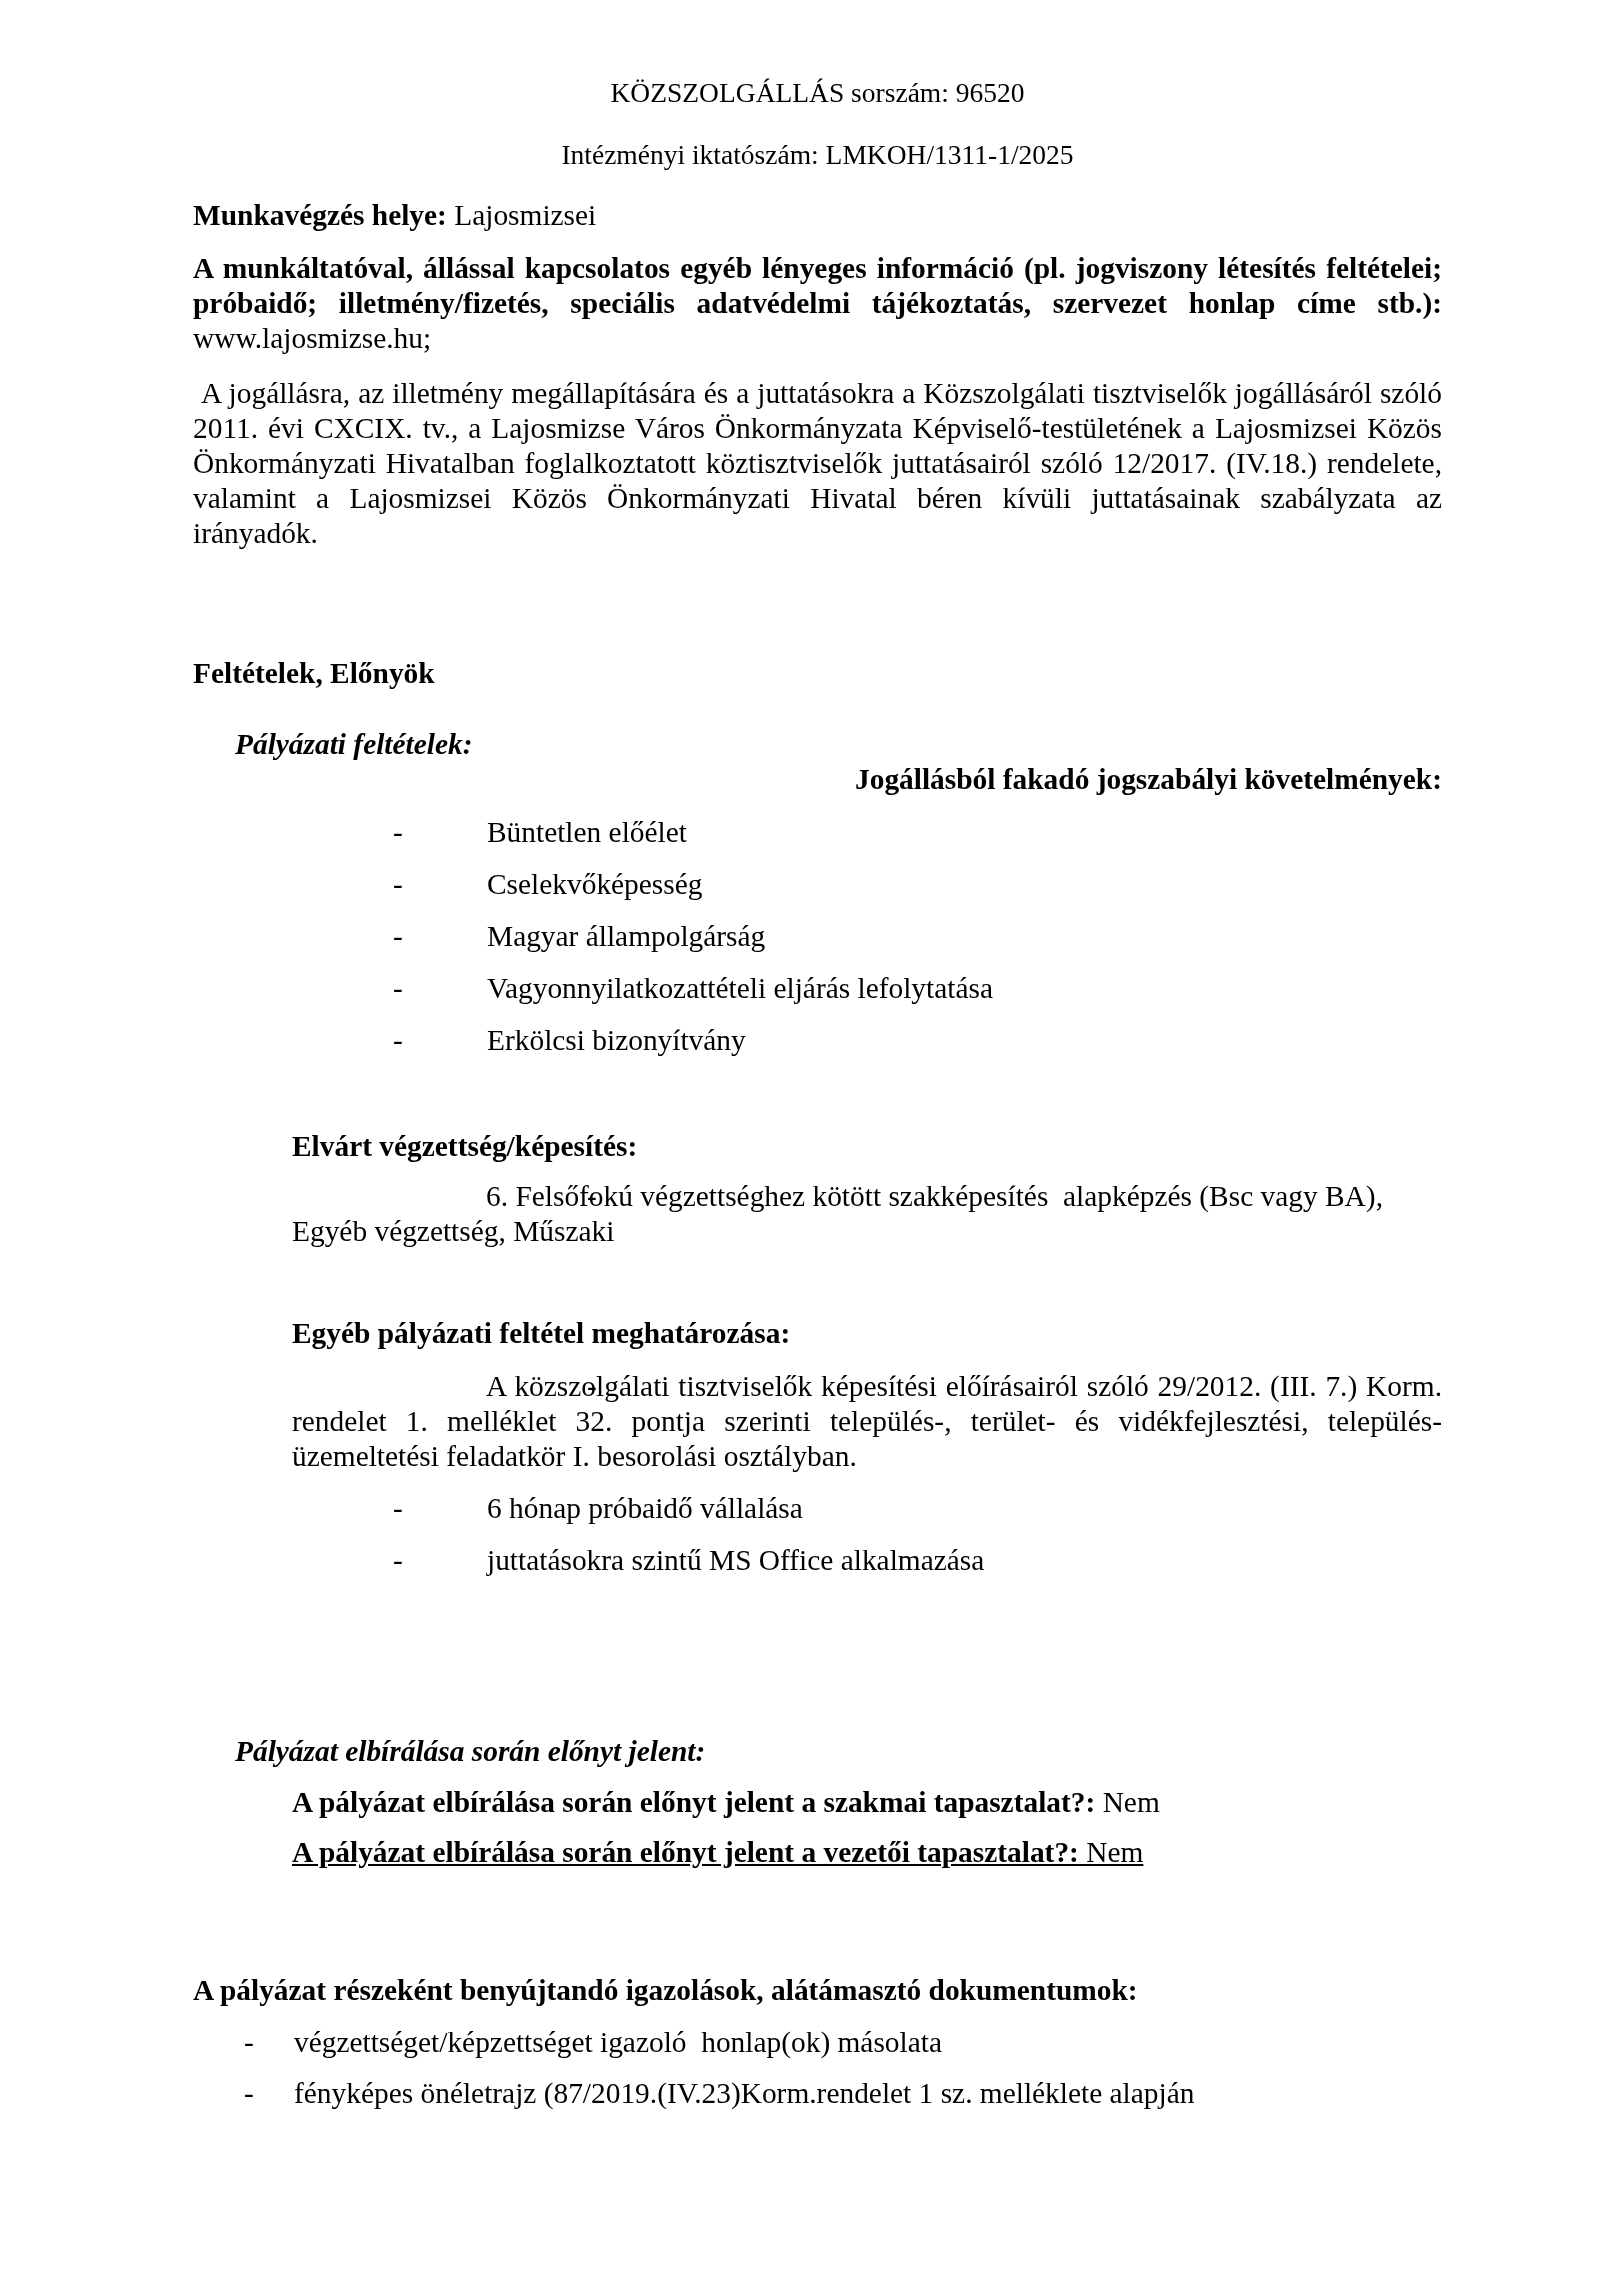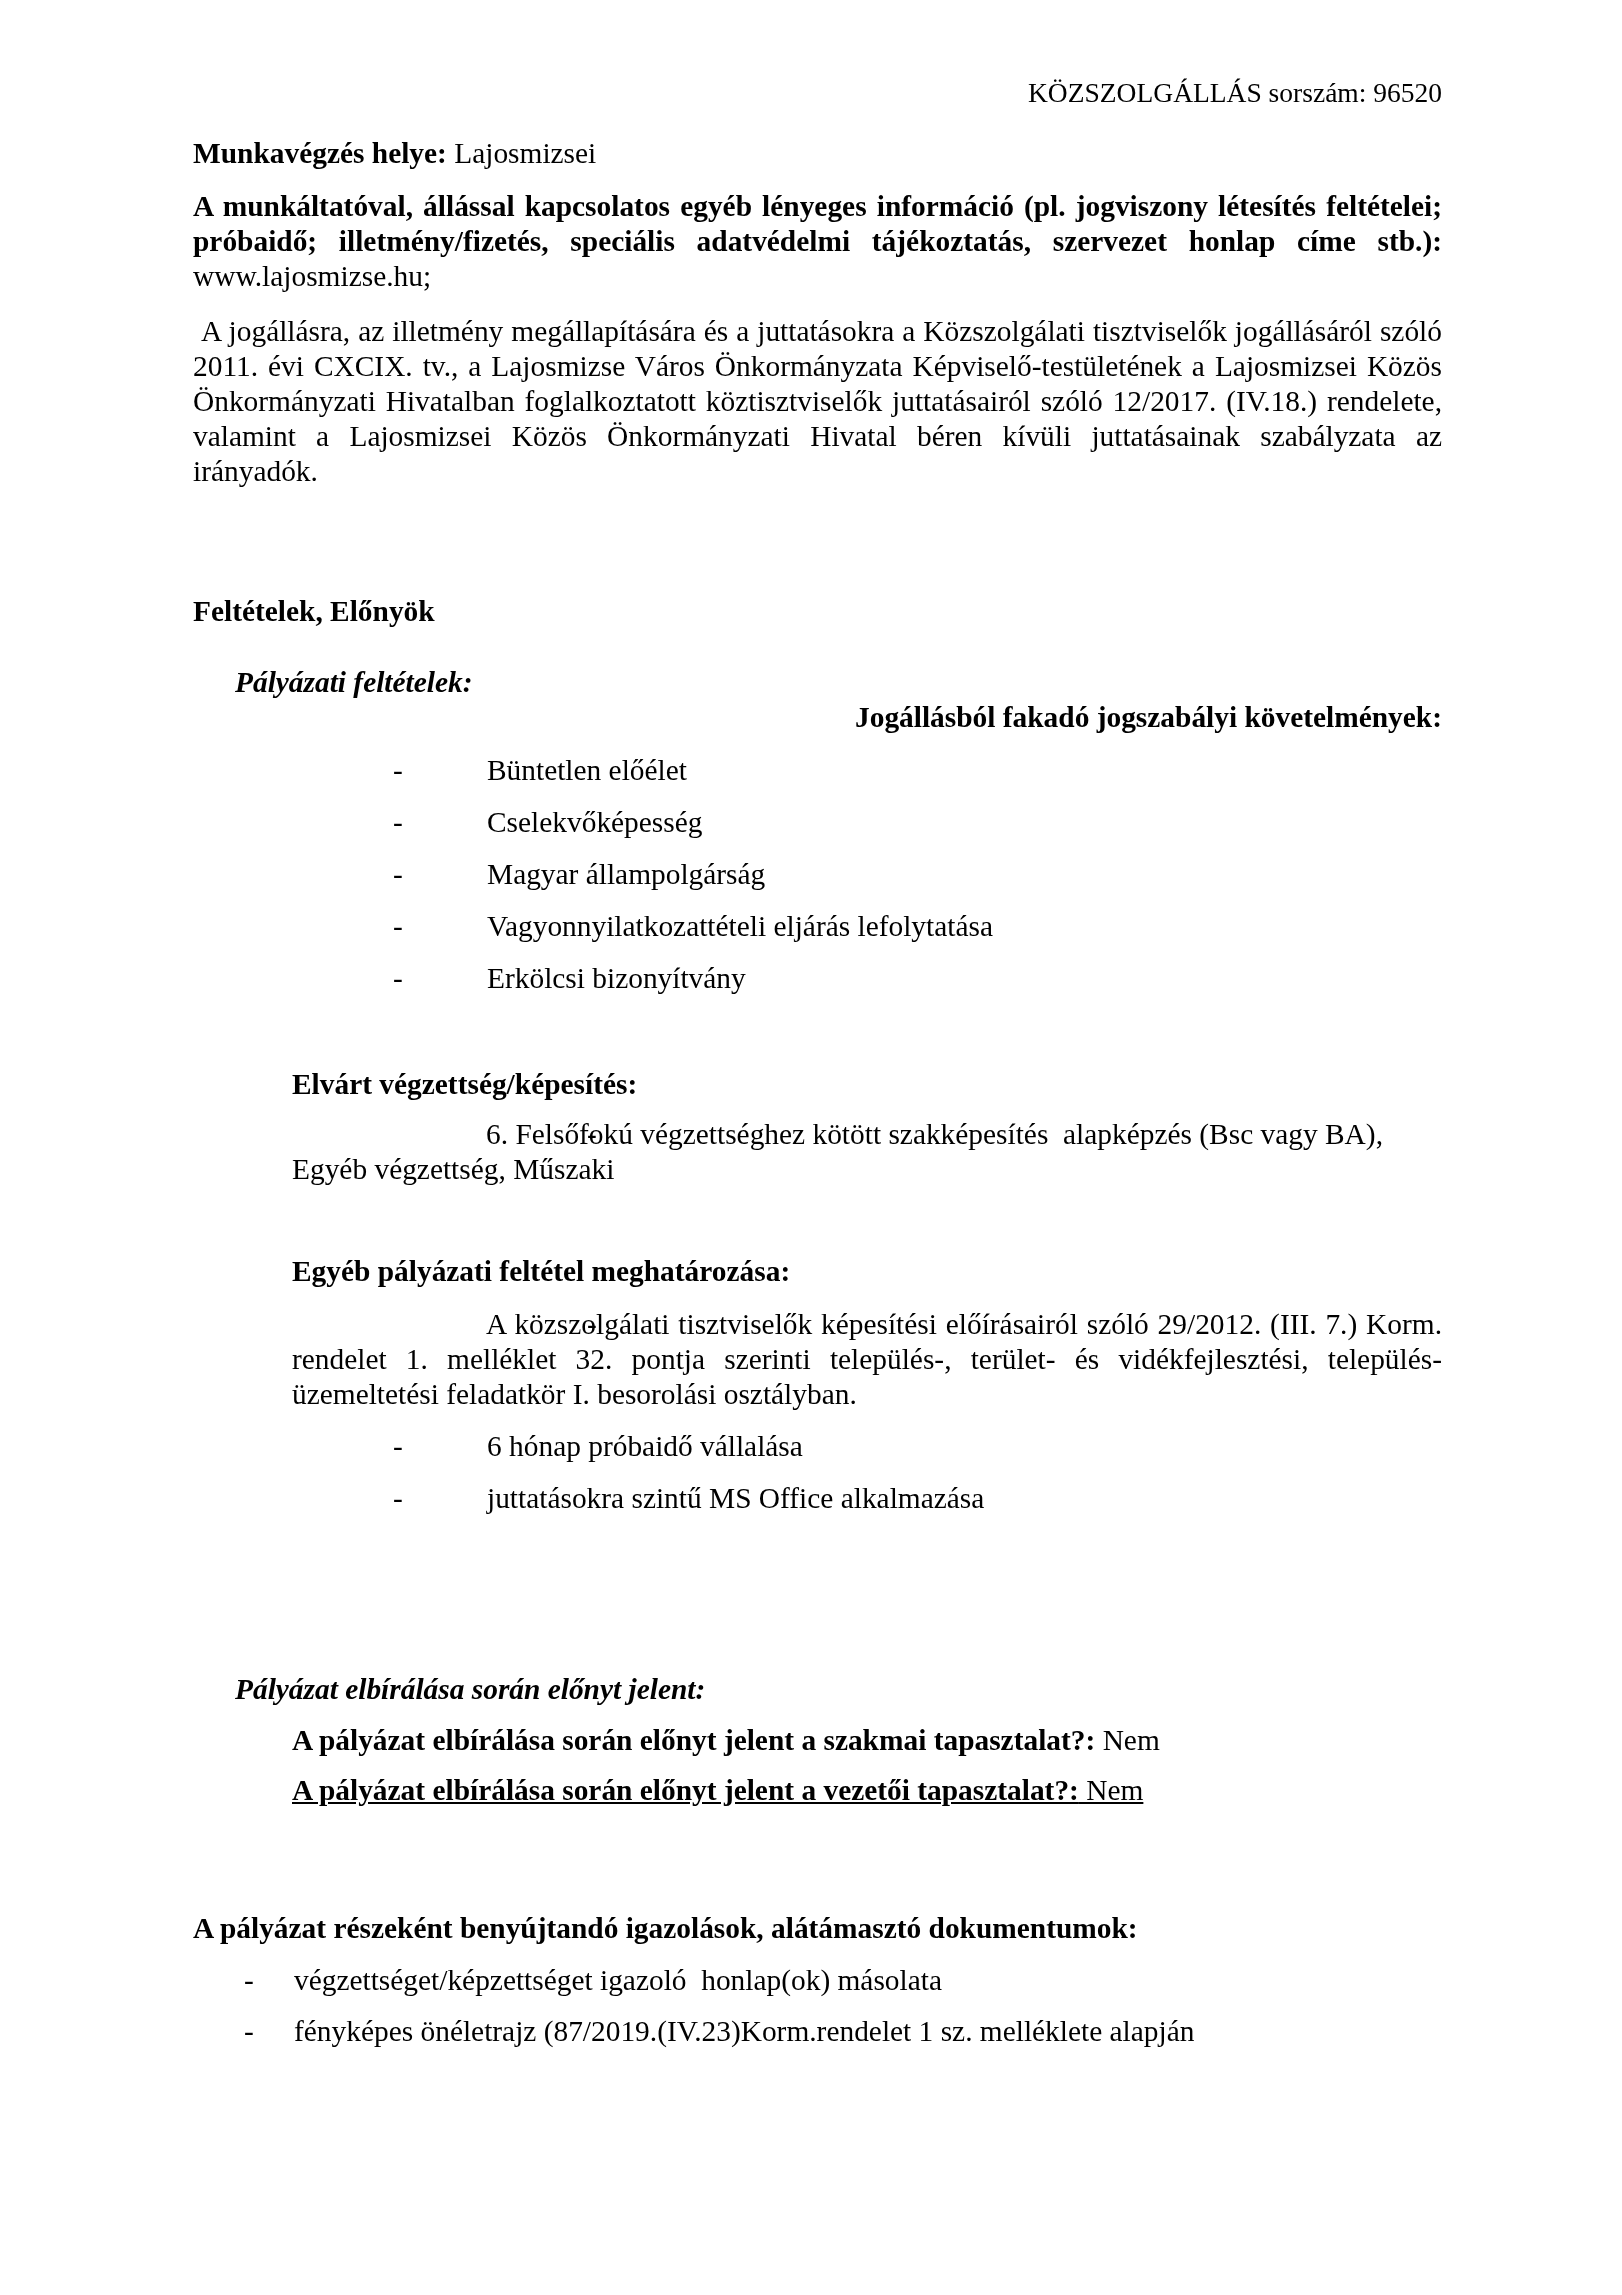--- a/index.html
+++ b/index.html
@@ -14,21 +14,21 @@
     font-size: 29.4px;
     line-height: 35px;
     padding: 77px 181px 0 193px;
     overflow: hidden;
   }
   .pre { white-space: pre-wrap; }
   .bold { font-weight: bold; }
   .boldital { font-weight: bold; font-style: italic; }
   .justify { text-align: justify; }
 
-  .doc-header { text-align: right; font-size: 27.5px; line-height: 31px; }
+  .doc-header { text-align: center; font-size: 27.5px; line-height: 31px; }
   .doc-header .header-line2 { margin-top: 31px; }
 
   .workplace-line { margin-top: 27.5px; }
   .other-info-par { margin-top: 18.3px; }
   .legal-par { margin-top: 20px; }
 
   .conditions-title { margin-top: 105px; }
   .app-cond-heading { margin-top: 36px; padding-left: 42px; }
   .lvl2-heading { padding-left: 99px; text-align: right; }
   .oc-heading { margin-top: 67px; padding-left: 99px; }
@@ -52,20 +52,23 @@
   .doc-li .dash { position: absolute; left: 51px; top: 0; }
 </style>
 </head>
 <body>
 
 <div class="page">
 
   <div class="doc-header">
     <div class="header-line1">
       <span class="pre">KÖZSZOLGÁLLÁS sorszám: 96520</span>
+    </div>
+    <div class="header-line2">
+      <span class="pre">Intézményi iktatószám: LMKOH/1311-1/2025</span>
     </div>
   </div>
 
   <div class="workplace-line">
     <span class="bold pre">Munkavégzés helye:</span><span class="pre"> Lajosmizsei</span>
   </div>
 
   <div class="other-info-par justify">
     <span class="bold pre">A munkáltatóval, állással kapcsolatos egyéb lényeges információ (pl. jogviszony létesítés feltételei; próbaidő; illetmény/fizetés, speciális adatvédelmi tájékoztatás, szervezet honlap címe stb.):</span><span class="pre"> www.lajosmizse.hu;</span>
   </div>

